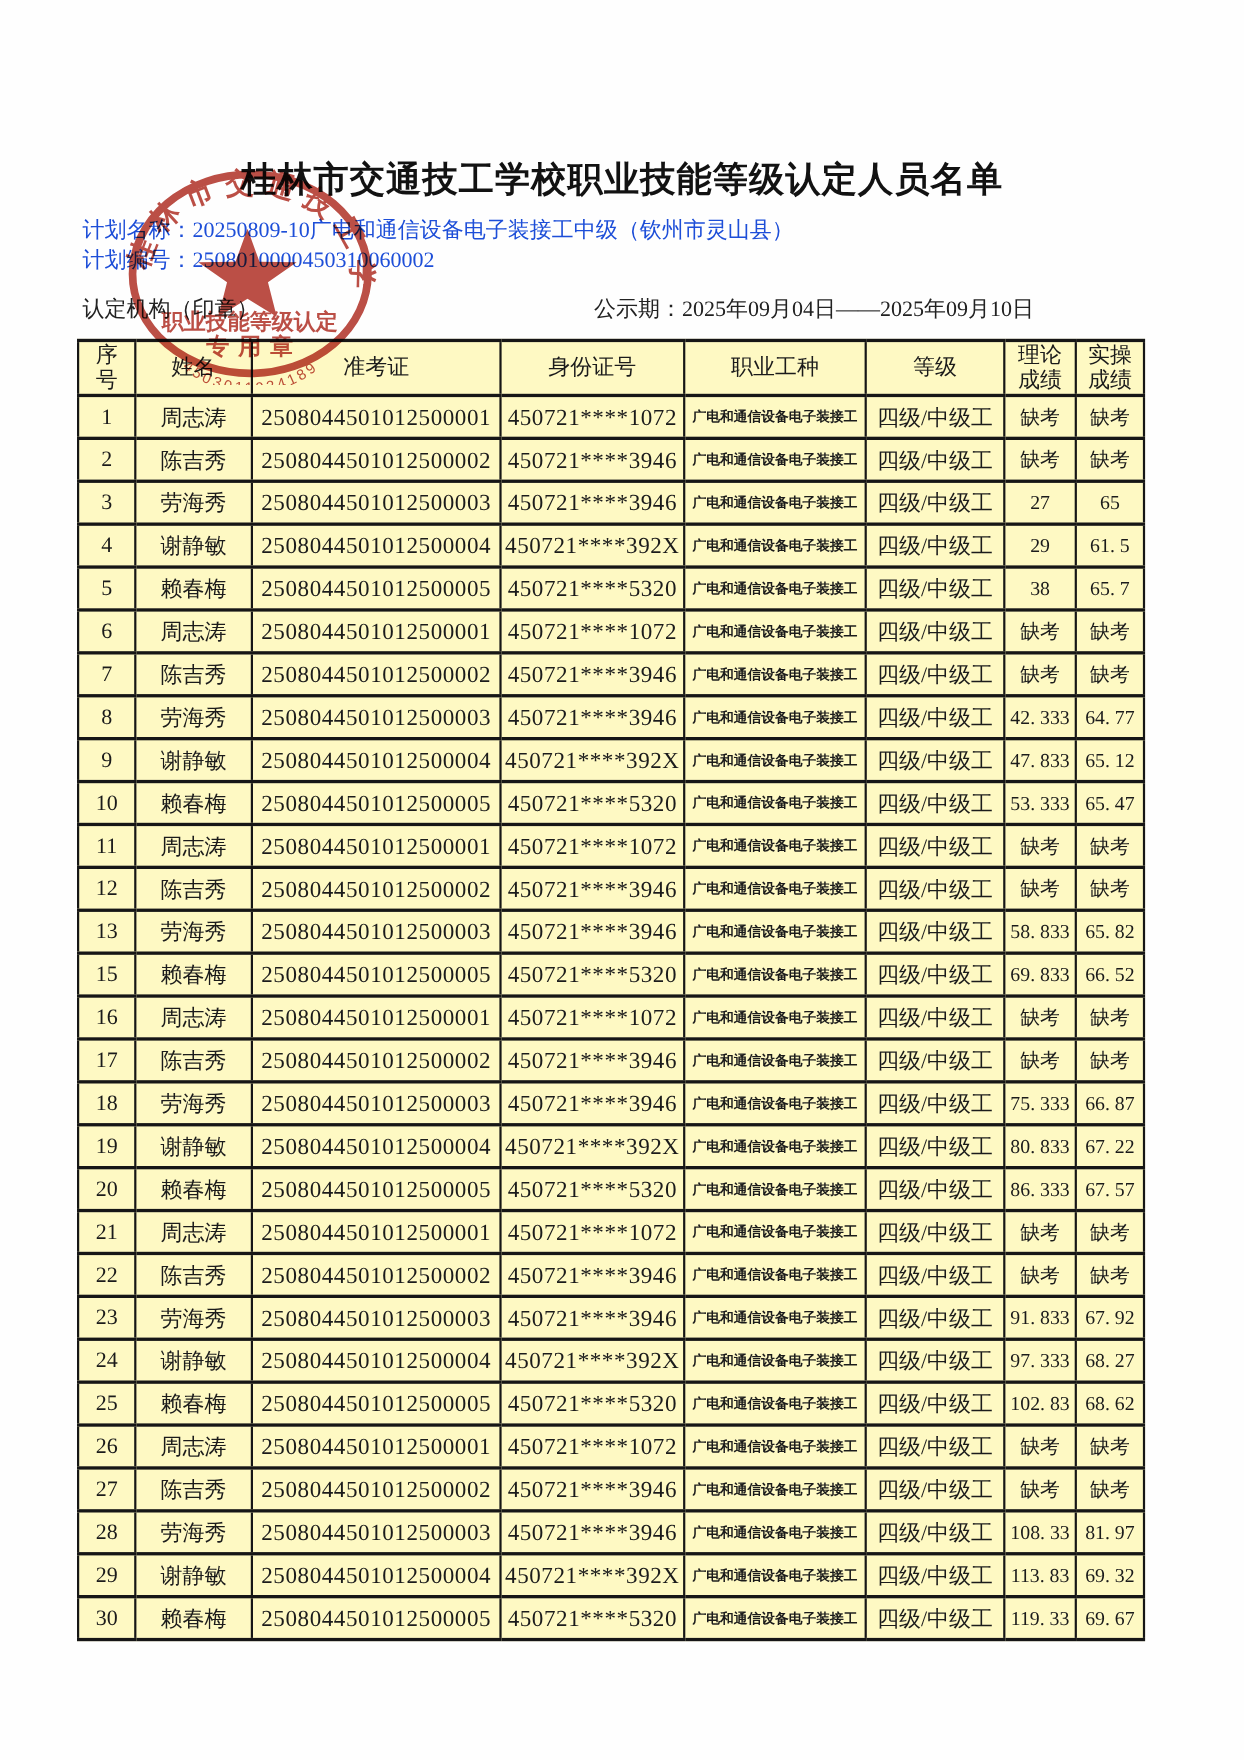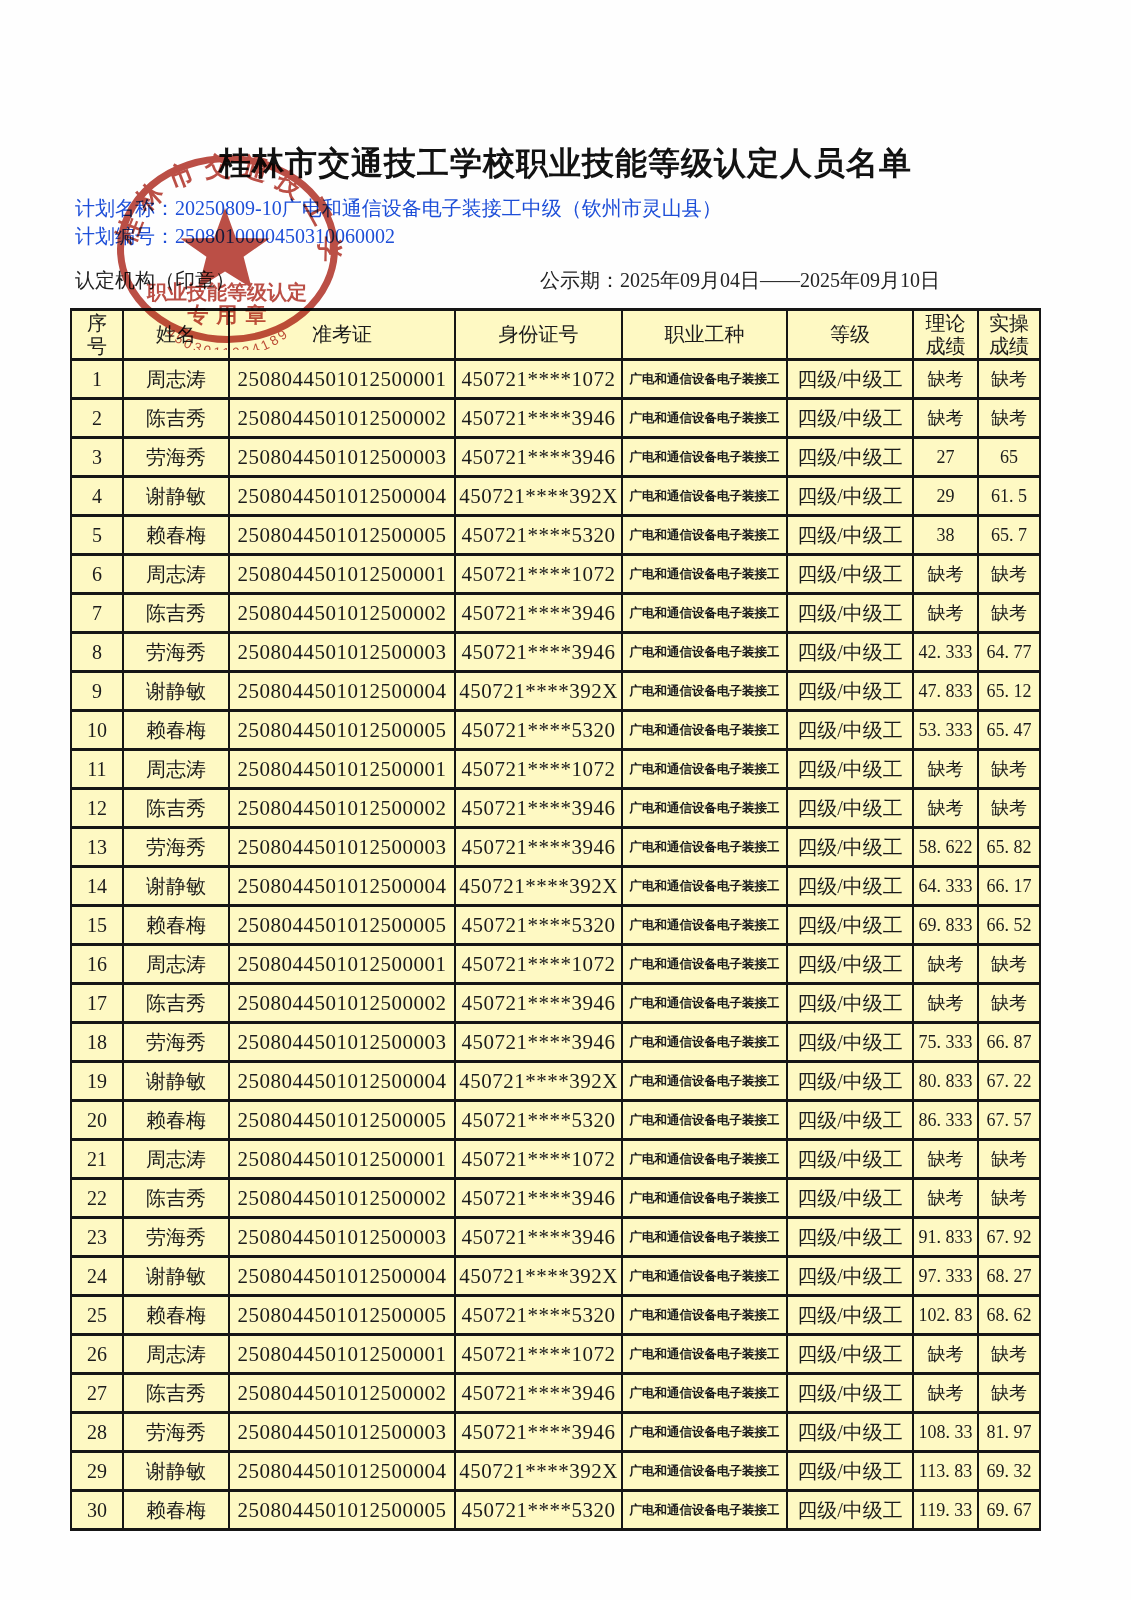--- a/index.html
+++ b/index.html
@@ -210,32 +210,22 @@
           <td class="col-theory">缺考</td>
           <td class="col-practical">缺考</td>
         </tr>
         <tr>
           <td class="col-no">13</td>
           <td class="col-name">劳海秀</td>
           <td class="col-ticket">2508044501012500003</td>
           <td class="col-id">450721****3946</td>
           <td class="col-occupation">广电和通信设备电子装接工</td>
           <td class="col-level">四级/中级工</td>
-          <td class="col-theory">58. 622</td>
+          <td class="col-theory">58. 833</td>
           <td class="col-practical">65. 82</td>
-        </tr>
-        <tr>
-          <td class="col-no">14</td>
-          <td class="col-name">谢静敏</td>
-          <td class="col-ticket">2508044501012500004</td>
-          <td class="col-id">450721****392X</td>
-          <td class="col-occupation">广电和通信设备电子装接工</td>
-          <td class="col-level">四级/中级工</td>
-          <td class="col-theory">64. 333</td>
-          <td class="col-practical">66. 17</td>
         </tr>
         <tr>
           <td class="col-no">15</td>
           <td class="col-name">赖春梅</td>
           <td class="col-ticket">2508044501012500005</td>
           <td class="col-id">450721****5320</td>
           <td class="col-occupation">广电和通信设备电子装接工</td>
           <td class="col-level">四级/中级工</td>
           <td class="col-theory">69. 833</td>
           <td class="col-practical">66. 52</td>

